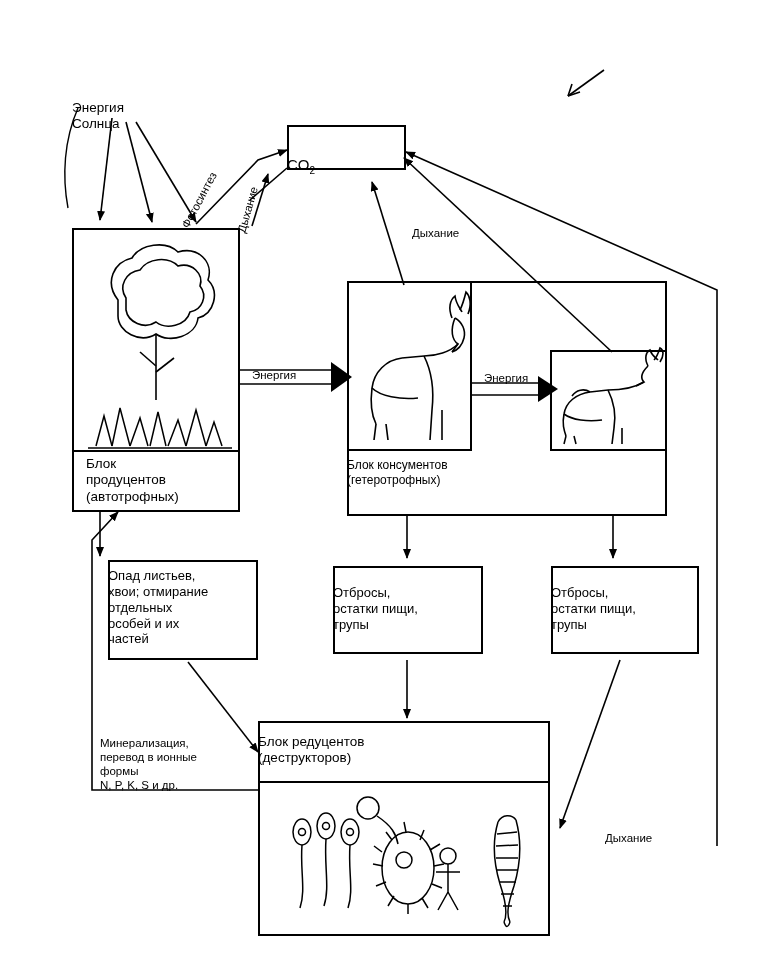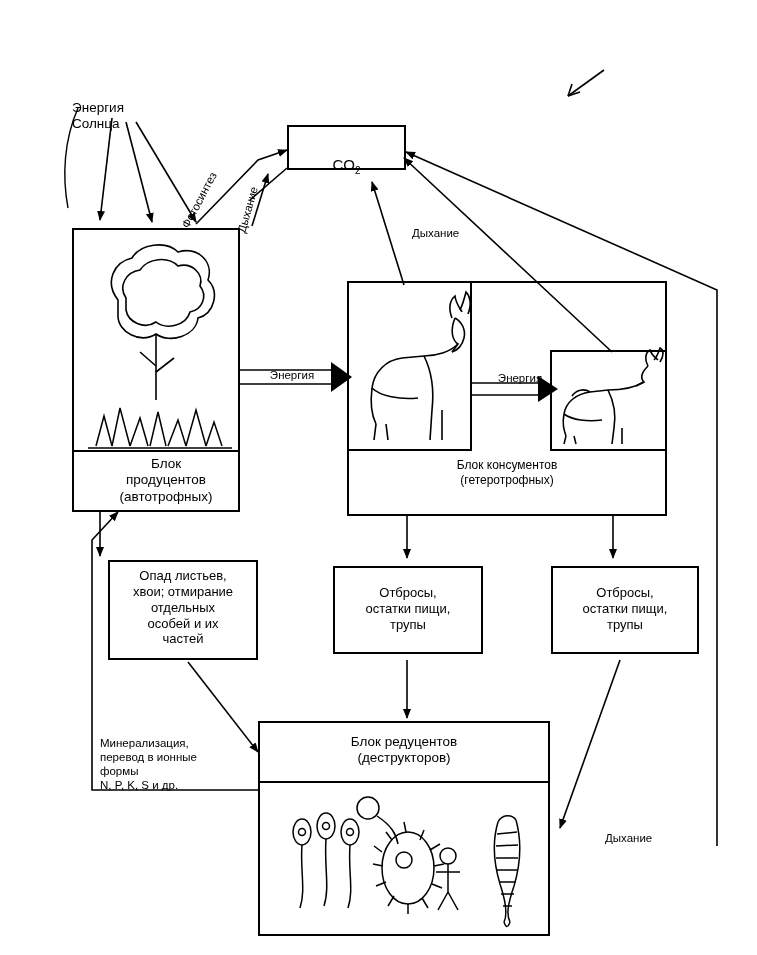--- a/index.html
+++ b/index.html
@@ -17,21 +17,21 @@
     overflow: hidden;
   }
   .box {
     position: absolute;
     border: 2px solid #000;
     box-sizing: border-box;
     background: transparent;
   }
   .lbl {
     position: absolute;
-    text-align: center;
+    text-align: left;
     line-height: 1.22;
     white-space: pre-line;
     font-size: 13px;
     color: #000;
   }
   .lbl-left {
     text-align: left;
   }
   svg.layer {
     position: absolute;
@@ -235,21 +235,21 @@
 
   <div class="rot-photo" style="left:190px; top:218px;">Фотосинтез</div>
   <div class="rot-resp1" style="left:247px; top:222px;">Дыхание</div>
 
   <div class="lbl lbl-left tiny" style="left:412px; top:226px; width:90px;">Дыхание</div>
   <div class="lbl lbl-left tiny" style="left:605px; top:831px; width:90px;">Дыхание</div>
 
   <div class="lbl tiny" style="left:252px; top:368px; width:80px;">Энергия</div>
   <div class="lbl tiny" style="left:484px; top:371px; width:72px;">Энергия</div>
 
-  <div class="lbl" style="left:64px; top:456px; width:204px; font-size:13.5px;">Блок
+  <div class="lbl" style="left:86px; top:456px; width:204px; font-size:13.5px;">Блок
 продуцентов
 (автотрофных)</div>
   <div class="lbl" style="left:347px; top:458px; width:320px; font-size:12px;">Блок консументов
 (гетеротрофных)</div>
   <div class="lbl" style="left:108px; top:568px; width:150px; font-size:13px;">Опад  листьев,
 хвои; отмирание
 отдельных
 особей и их
 частей</div>
 

